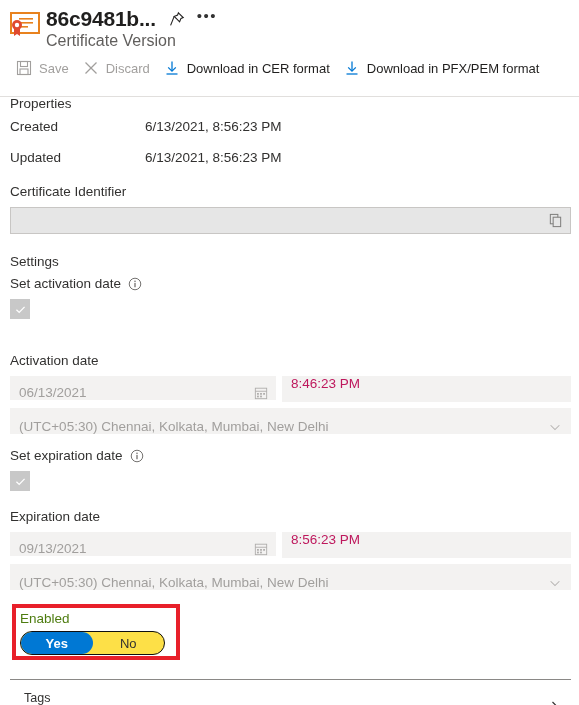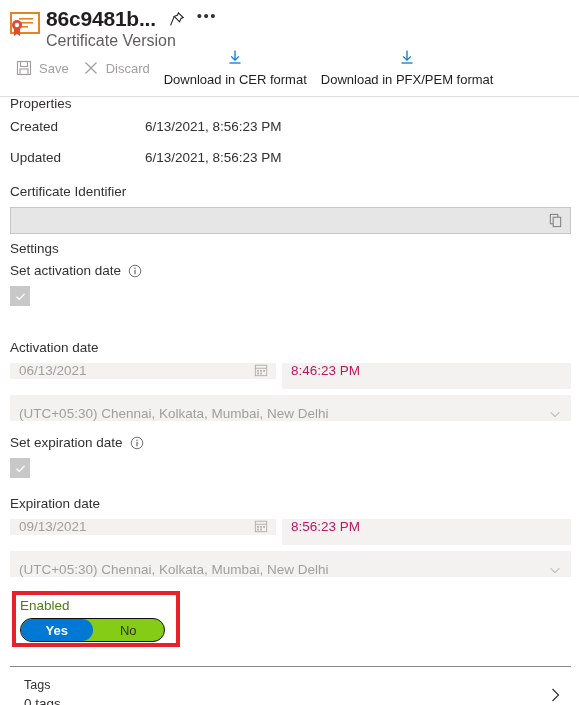--- a/index.html
+++ b/index.html
@@ -86,21 +86,20 @@
     padding: 4px 12px 4px 2px;
     cursor: pointer;
     white-space: nowrap;
   }
   .cmd.disabled {
     color: #a19f9d;
     cursor: default;
   }
   .cmd.enabled {
     color: #201f1e;
-    flex-direction: column;
   }
   .cmd-ico {
     width: 16px;
     height: 16px;
     display: inline-block;
     flex: 0 0 16px;
   }
   .cmdbar-sep {
     position: absolute;
     left: 0;
@@ -181,24 +180,24 @@
 
   
   .dt-row {
     display: flex;
     gap: 6px;
     margin-bottom: 6px;
   }
   .date-box {
     width: 266px;
     flex: 0 0 266px;
-    height: 16px;
+    height: 24px;
     background: #f3f2f1;
     display: flex;
-    align-items: flex-start;
+    align-items: flex-end;
     justify-content: space-between;
     padding: 0 8px 0 9px;
     box-sizing: border-box;
     font-size: 13.5px;
     color: #a19f9d;
   }
   .time-box {
     flex: 1 1 auto;
     height: 26px;
     background: #f3f2f1;
@@ -246,21 +245,21 @@
   }
   .toggle {
     margin-left: 6px;
     width: 145px;
     height: 24px;
     border: 1px solid #0f0f0f;
     border-radius: 13px;
     box-sizing: border-box;
     display: flex;
     align-items: flex-start;
-    background: #84cc16;
+    background: #fde047;
     overflow: hidden;
     cursor: pointer;
   }
   .toggle-opt {
     flex: 1 1 50%;
     height: 100%;
     display: flex;
     align-items: center;
     justify-content: center;
     font-size: 13px;
@@ -393,21 +392,21 @@
     <span class="copy-ico">
       <svg viewBox="0 0 16 16" width="15" height="15">
         <g fill="none" stroke="#605e5c" stroke-width="1.1">
           <rect x="2.5" y="1.5" width="8" height="10"></rect>
           <rect x="5.5" y="4.5" width="8" height="10" fill="#e6e6e6"></rect>
         </g>
       </svg>
     </span>
   </div>
 
-  <div class="section-head" style="margin-top:7px;">Settings</div>
+  <div class="section-head" style="margin-top:20px;">Settings</div>
 
   
   <div class="field-label">
     <span>Set activation date</span>
     <span class="info-ico">
       <svg viewBox="0 0 16 16" width="14" height="14">
         <circle cx="8" cy="8" r="6.6" fill="none" stroke="#605e5c" stroke-width="1"></circle>
         <circle cx="8" cy="4.8" r="0.85" fill="#605e5c"></circle>
         <rect x="7.35" y="6.7" width="1.3" height="5" fill="#605e5c"></rect>
       </svg>

